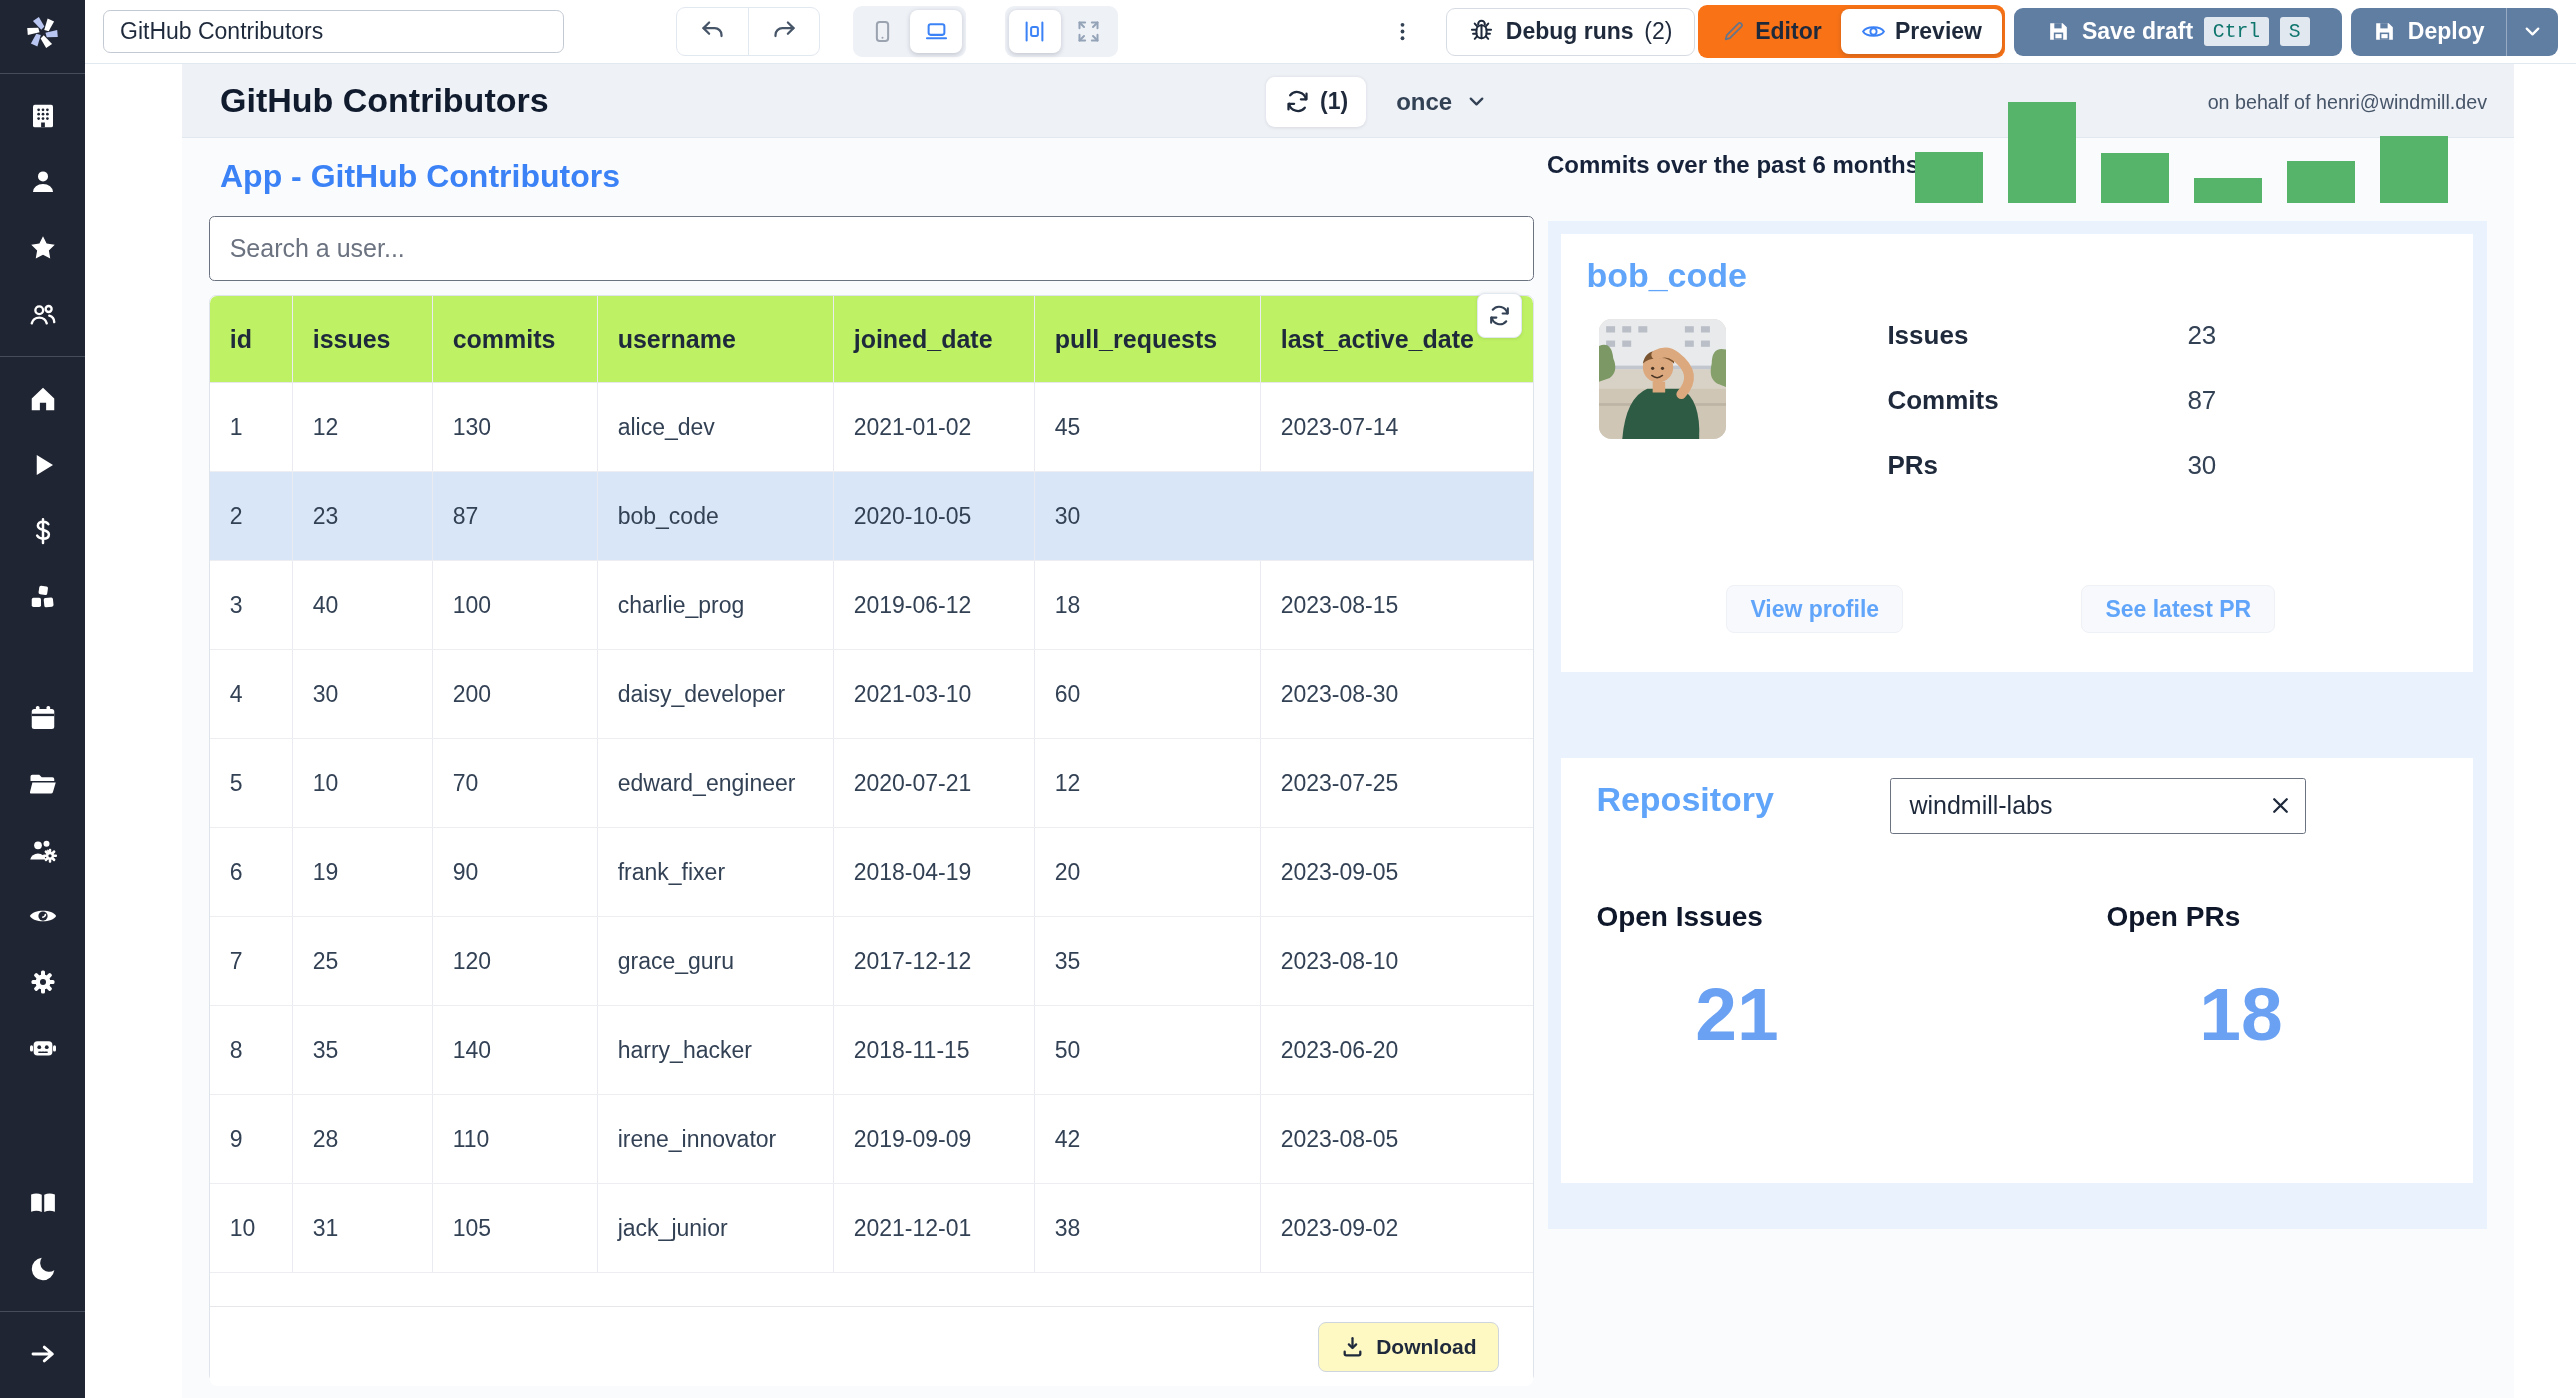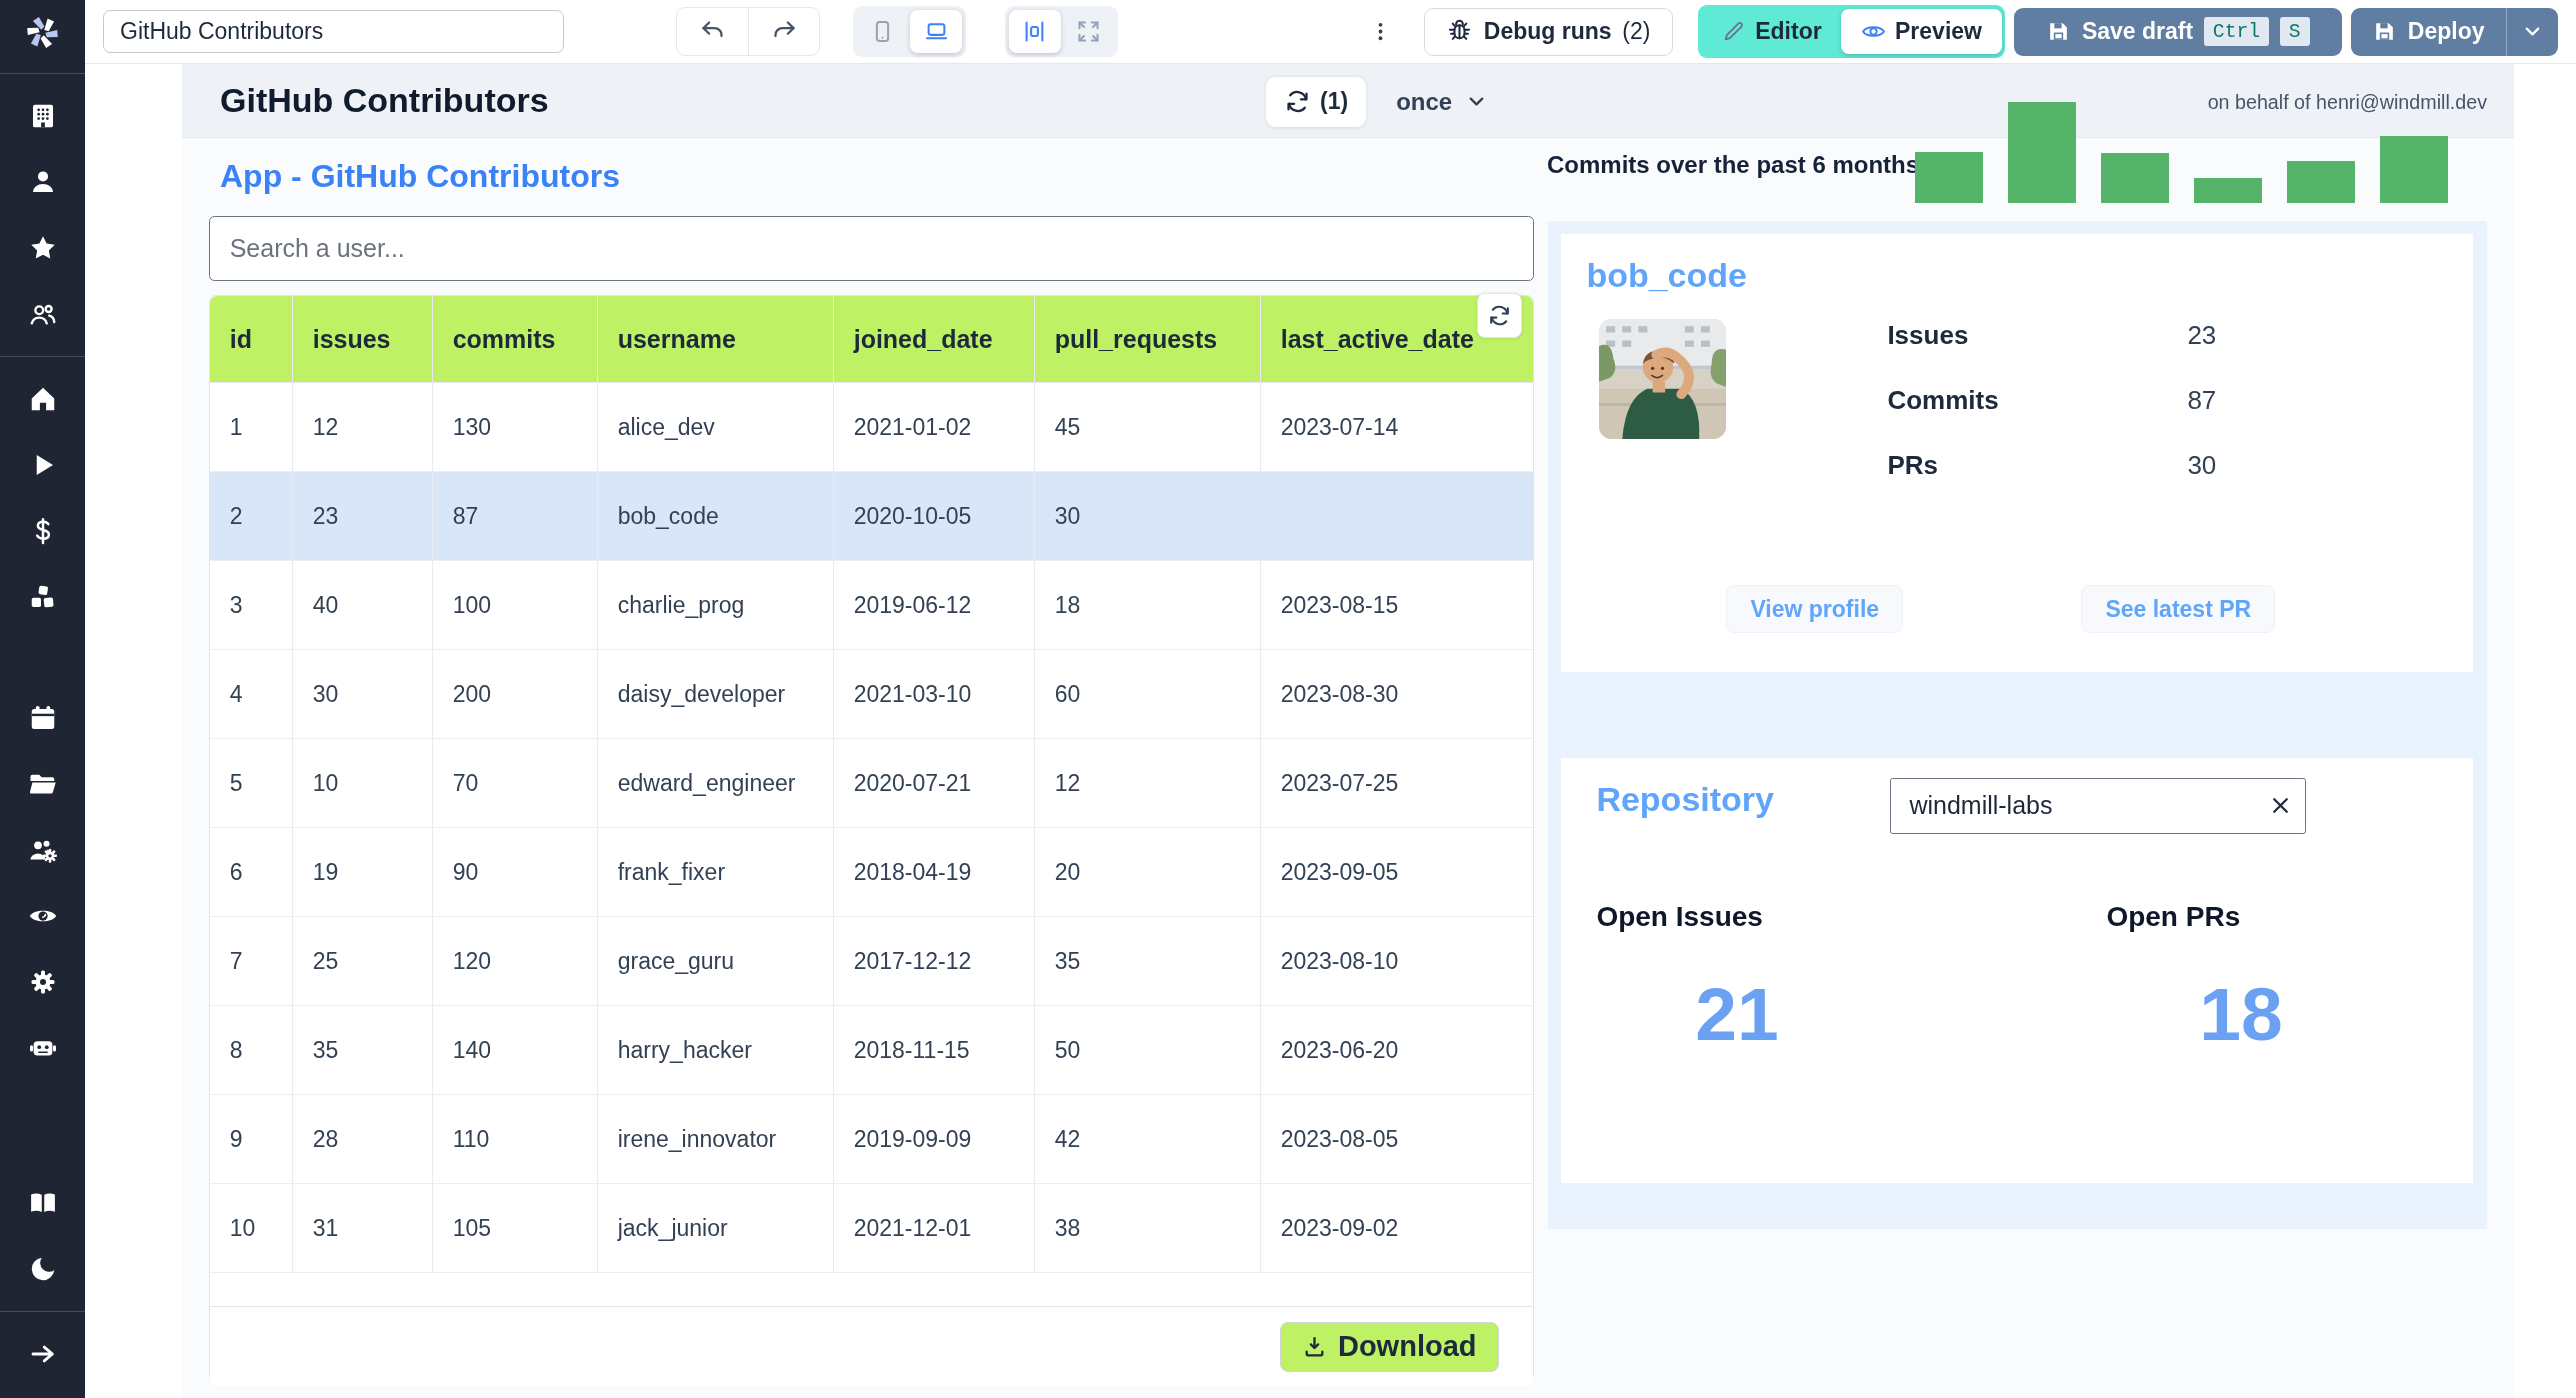--- a/index.html
+++ b/index.html
@@ -23,21 +23,21 @@
     padding:0 16px; font-size:23px; color:#1e293b; background:#fff; font-family:"Liberation Sans",sans-serif; }
   .btn-group { display:flex; border:0.9px solid #e2e8f0; border-radius:9px; background:#fff; overflow:hidden; }
   .btn-group .ibtn { width:71px; height:47px; display:flex; align-items:center; justify-content:center; cursor:pointer; }
   .btn-group .ibtn + .ibtn { border-left:0.9px solid #e2e8f0; }
   .toggle-group { display:flex; background:#eef1f6; border-radius:9px; padding:3.6px; gap:1.8px; }
   .toggle-btn { width:52px; height:43px; border-radius:8px; display:flex; align-items:center; justify-content:center; cursor:pointer; }
   .toggle-btn.active { background:#ffffff; box-shadow:0 1.8px 5.4px rgba(15,23,42,.18); }
   .kebab { margin-left:auto; width:36px; display:flex; justify-content:center; cursor:pointer; }
   .debug-btn { margin-left:25px; height:48px; padding:0 21.5px; background:#fff; border:0.9px solid #d7dce3;
     border-radius:9px; display:flex; align-items:center; gap:10.7px; font-size:23px; font-weight:700; color:#1e293b; cursor:pointer; }
-  .seg-group { margin-left:25px; background:#5eead4; border-radius:9px; padding:3.6px; display:flex; }
+  .seg-group { margin-left:3px; background:#f97316; border-radius:9px; padding:3.6px; display:flex; }
   .seg-btn { height:45px; padding:0 19.7px; display:flex; align-items:center; gap:9px;
     font-size:23px; font-weight:700; color:#1e293b; border-radius:8px; cursor:pointer; }
   .seg-btn.active { background:#fff; box-shadow:0 1.8px 5.4px rgba(15,23,42,.18); }
   .save-btn { margin-left:9px; height:48px; padding:0 32px; background:#607da2; border-radius:9px;
     display:flex; align-items:center; gap:10.7px; color:#fff; font-size:23px; font-weight:700; cursor:pointer; }
   kbd { background:#e2e8f0; color:#0f766e; border-radius:3px; padding:3.6px 9px;
     font-family:"Liberation Mono",monospace; font-size:19.7px; font-weight:400; }
   .deploy-btn { margin-left:9px; margin-right:18px; height:48px; background:#607da2; border-radius:9px;
     display:flex; align-items:center; color:#fff; font-size:23px; font-weight:700; cursor:pointer; }
   .deploy-main { display:flex; align-items:center; gap:10.7px; padding:0 21.5px; }
@@ -72,22 +72,22 @@
   .tbl-header .cell { font-weight:700; color:#1e293b; font-size:25px; }
   .cell { display:flex; align-items:center; padding-left:19.7px; border-right:0.9px solid #e9ebf0;
     overflow:hidden; white-space:nowrap; }
   .cell:last-child { border-right:none; }
   .tbl-row { display:grid; grid-template-columns:83px 140px 165px 236px 201px 226px 1fr;
     height:89px; background:#fff; border-bottom:1.8px solid #eceef2; font-size:23px; color:#334155; cursor:pointer; }
   .tbl-row.selected { background:#d9e6f7; }
   .tbl-empty { height:34px; border-bottom:0.9px solid #e5e7eb; background:#fff; }
   .tbl-footer { height:79px; display:flex; align-items:center; justify-content:flex-end;
     padding-right:34px; background:#fff; border-radius:0 0 7.2px 7.2px; }
-  .download-btn { height:50px; padding:0 21.5px; background:#bef264; border:0.9px solid #cfd5dd; border-radius:8px;
-    display:flex; align-items:center; gap:10.7px; font-size:29px; font-weight:700; color:#1e293b; cursor:pointer; }
+  .download-btn { height:50px; padding:0 21.5px; background:#fef9c3; border:0.9px solid #cfd5dd; border-radius:8px;
+    display:flex; align-items:center; gap:10.7px; font-size:21px; font-weight:700; color:#1e293b; cursor:pointer; }
   .tbl-refresh { position:absolute; right:10.7px; top:-2.7px; width:45px; height:45px; background:#fff;
     border:0.9px solid #e2e8f0; border-radius:8px; display:flex; align-items:center; justify-content:center;
     box-shadow:0 0.9px 3.6px rgba(15,23,42,.10); cursor:pointer; }
 
   
   .chart-label { position:absolute; left:1365px; top:87px; font-size:24px; font-weight:700; color:#16223a; }
   .bars { position:absolute; left:1733px; top:38px; width:626px; height:101px;
     display:flex; align-items:flex-end; gap:25px; }
   .bar { width:68px; background:#55b36a; }
 

